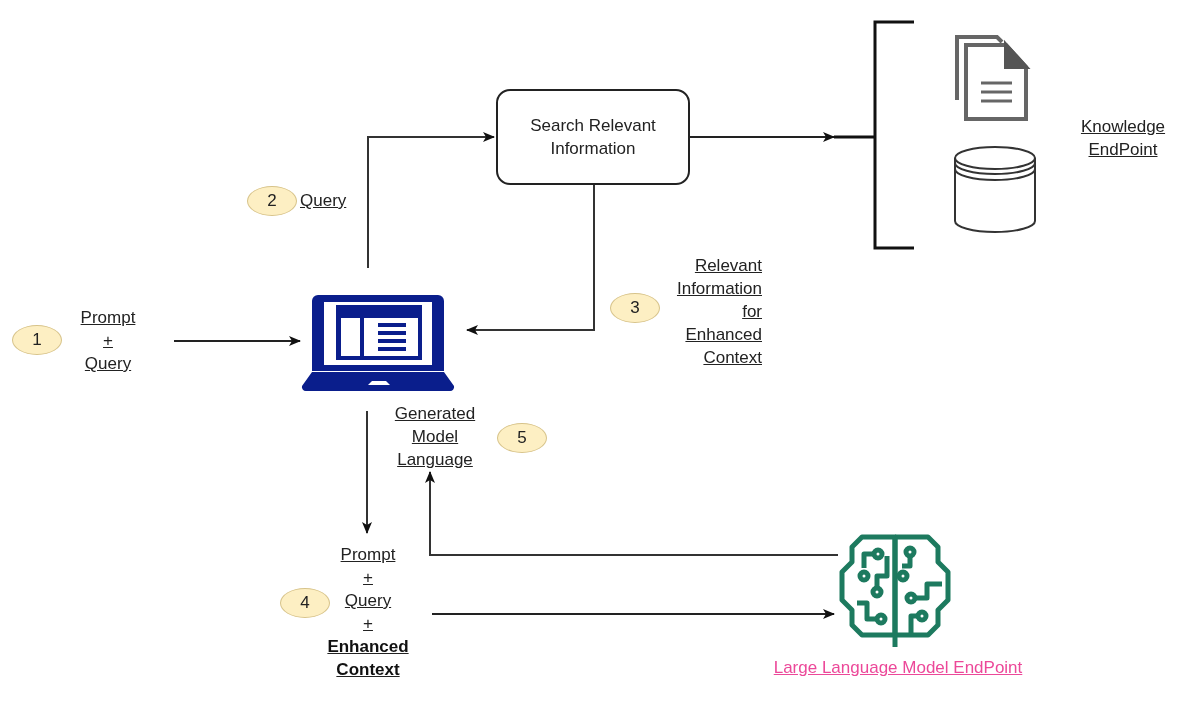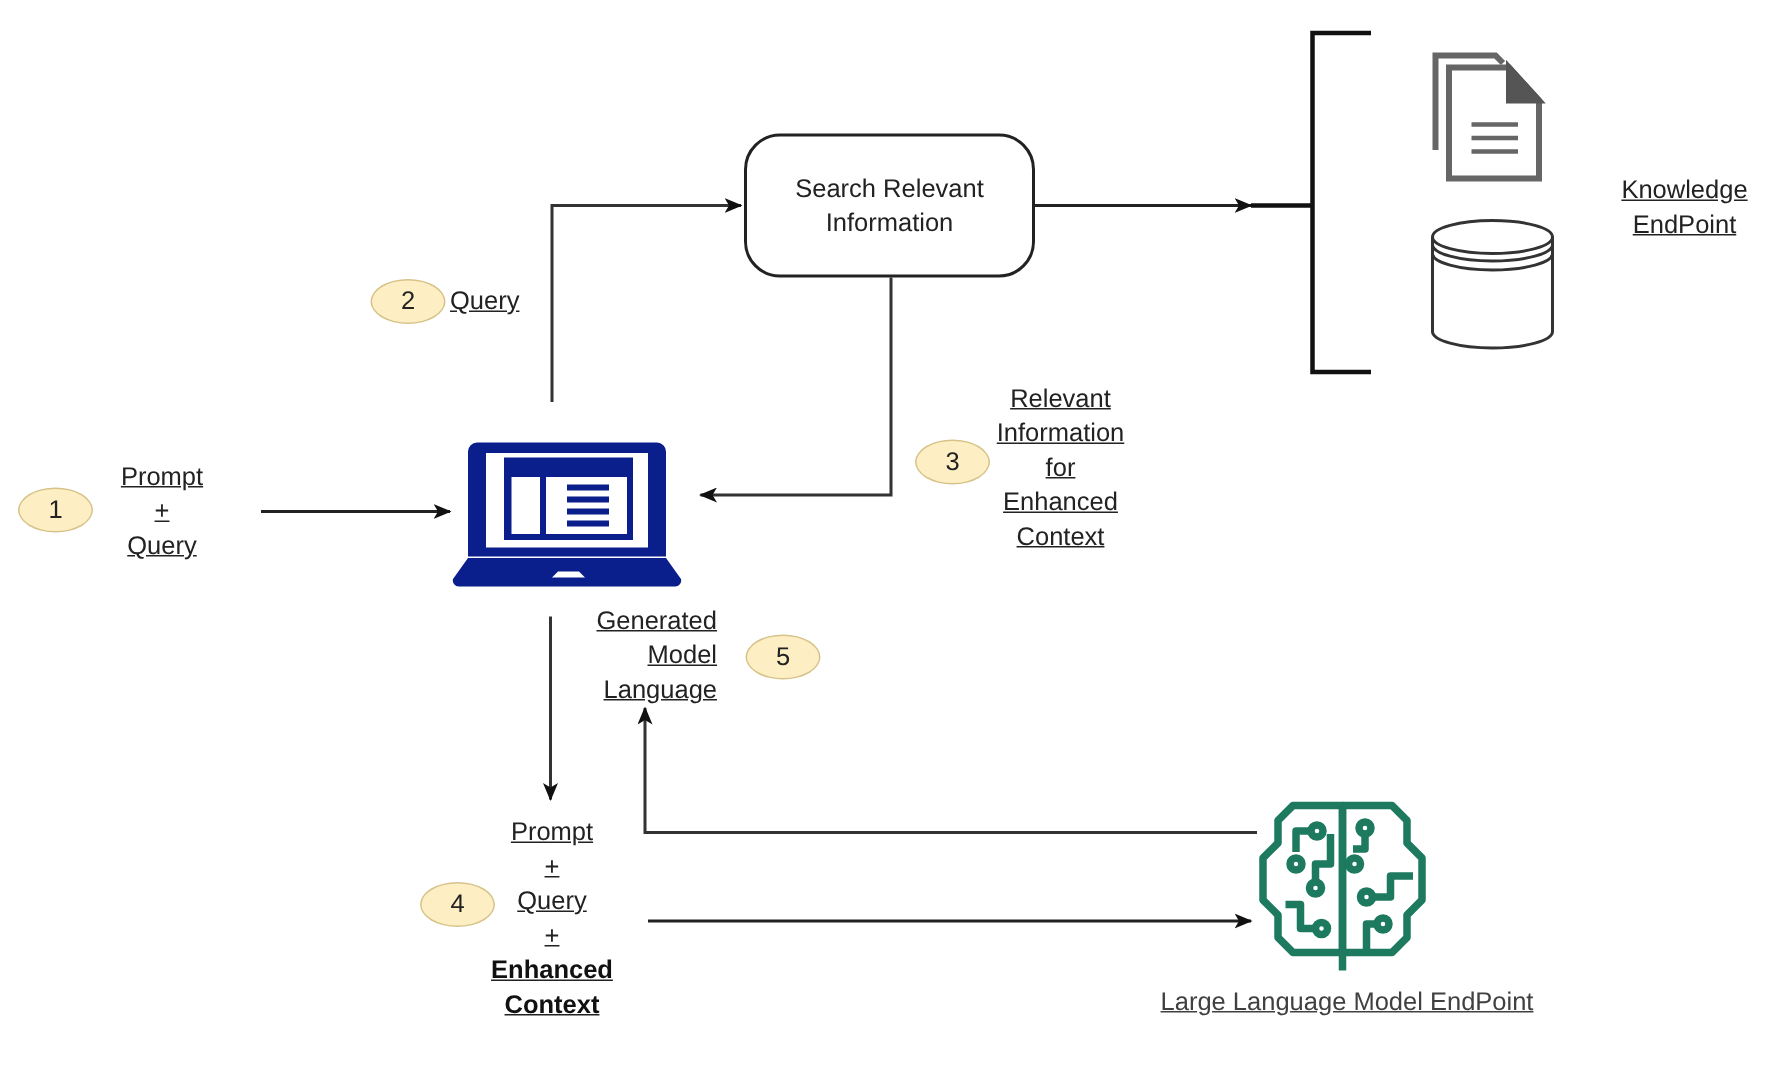--- a/index.html
+++ b/index.html
@@ -5,21 +5,21 @@
   html, body { margin: 0; padding: 0; background: #ffffff; }
   body { width: 1182px; height: 712px; position: relative; overflow: hidden;
          font-family: "Liberation Sans", sans-serif; color: #1a1a1a; }
   svg.diagram { position: absolute; left: 0; top: 0; }
   .lbl { position: absolute; font-size: 17px; line-height: 23px; text-align: center; color: #222; text-decoration: underline; }
   .bold { font-weight: bold; color: #111; }
   .badge { position: absolute; width: 50px; height: 30px; border-radius: 50%;
            background: #fdefc3; border: 1.5px solid #d7c38a; box-sizing: border-box;
            font-size: 17px; line-height: 27px; text-align: center; color: #222; }
   .box { position: absolute; left: 496px; top: 89px; width: 194px; height: 96px;
-         border: 2px solid #222; border-radius: 24px; box-sizing: border-box;
+         border: 2px solid #222; border-radius: 14px; box-sizing: border-box;
          display: flex; flex-direction: column; align-items: center; justify-content: center;
          font-size: 17px; line-height: 23px; text-align: center; color: #222; background: #fff; }
 </style>
 </head>
 <body>
 
 <svg class="diagram" width="1182" height="712">
   <defs>
     <marker id="ah" markerWidth="12" markerHeight="10" refX="11" refY="5" orient="auto" markerUnits="userSpaceOnUse">
       <path d="M0,0 L12,5 L0,10 L3,5 Z" fill="#111"></path>
@@ -110,36 +110,36 @@
 <div class="box">
   <div>Search Relevant</div>
   <div>Information</div>
 </div>
 
 <div class="lbl" style="left:1068px;top:115px;width:110px;">
   <div>Knowledge</div>
   <div>EndPoint</div>
 </div>
 
-<div class="lbl" style="left:652px;top:254px;width:110px;">
+<div class="lbl" style="left:652px;top:254px;width:110px;text-align:right;">
   <div>Relevant</div>
   <div>Information</div>
   <div>for</div>
   <div>Enhanced</div>
   <div>Context</div>
 </div>
 
-<div class="lbl" style="left:368px;top:402px;width:110px;text-align:right;">
+<div class="lbl" style="left:380px;top:402px;width:110px;">
   <div>Generated</div>
   <div>Model</div>
   <div>Language</div>
 </div>
 
 <div class="lbl" style="left:313px;top:543px;width:110px;">
   <div>Prompt</div>
   <div>+</div>
   <div>Query</div>
   <div>+</div>
   <div class="bold">Enhanced</div>
   <div class="bold">Context</div>
 </div>
 
-<div class="lbl" style="left:740px;top:656px;width:316px;color:#404040;">Large Language Model EndPoint</div>
+<div class="lbl" style="left:740px;top:656px;width:316px;color:#ec4899;">Large Language Model EndPoint</div>
 
 </body></html>

